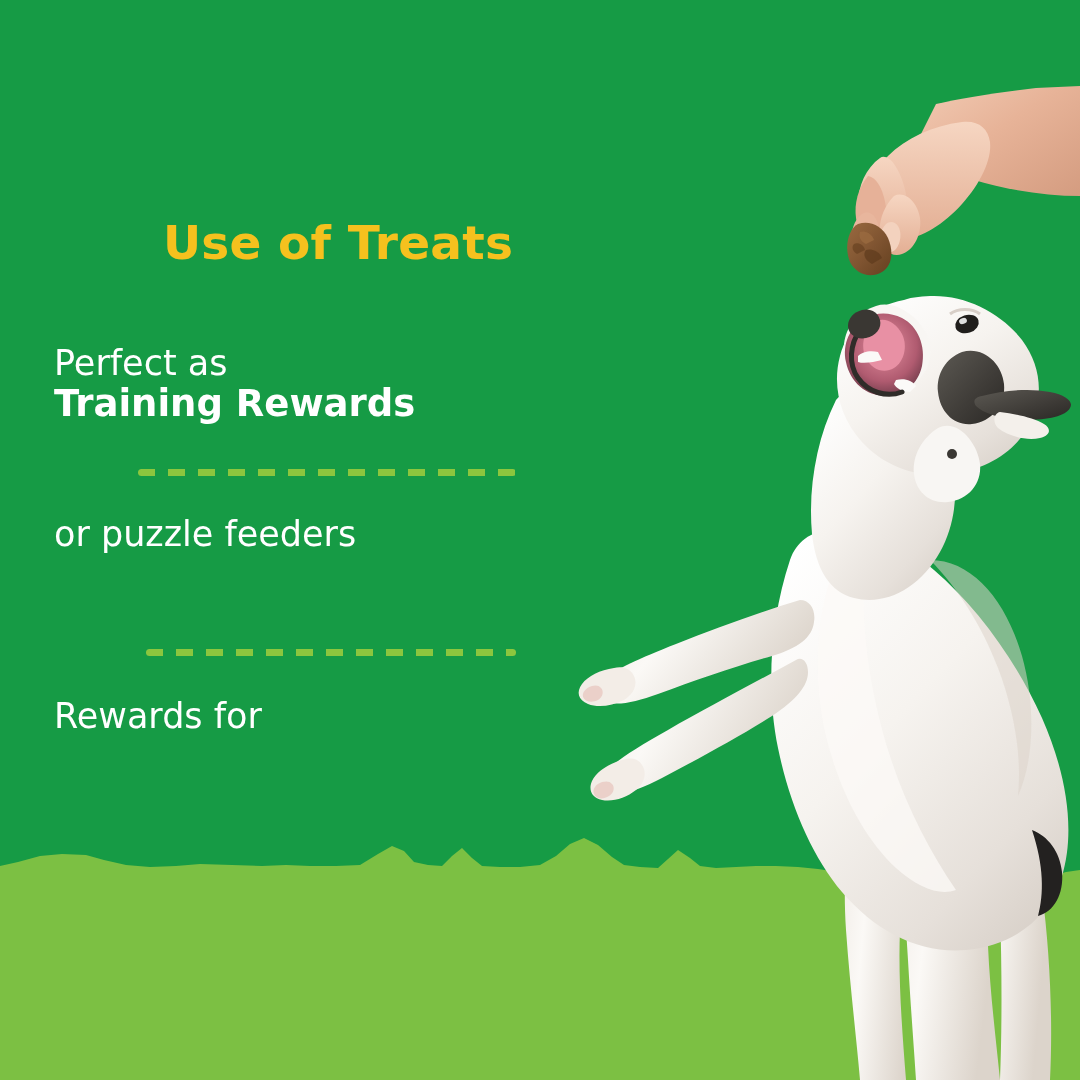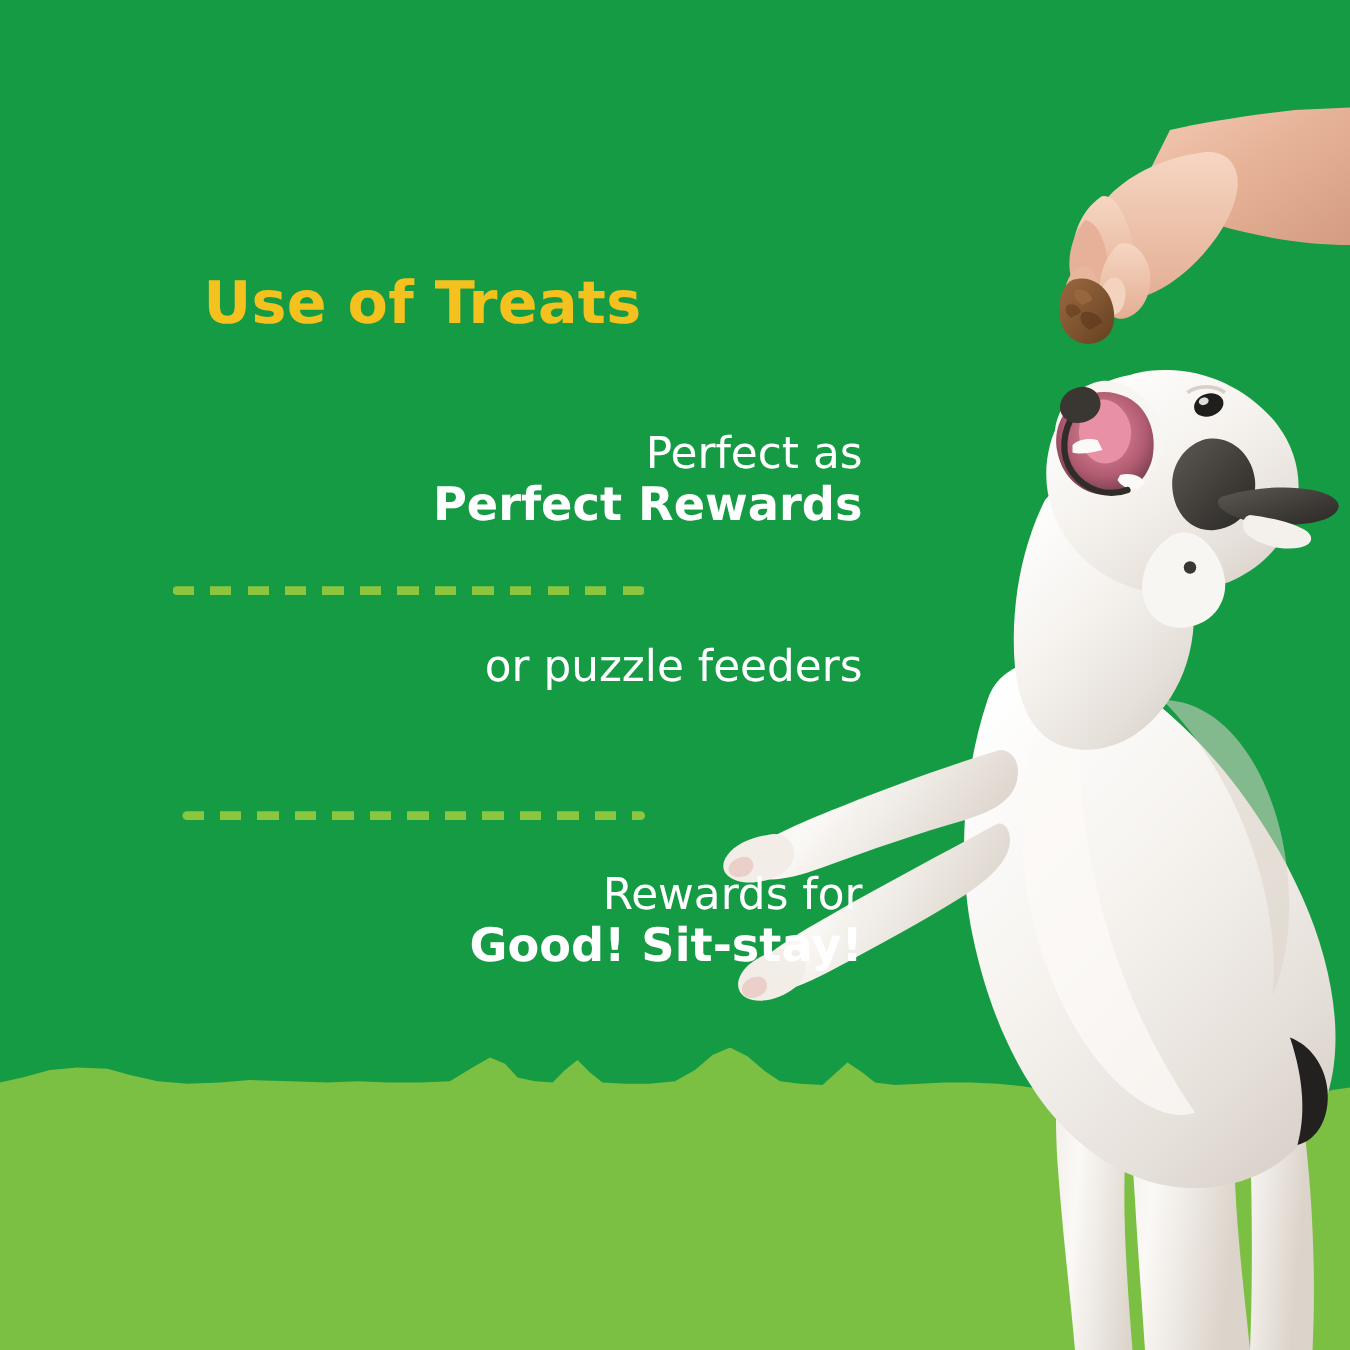--- a/index.html
+++ b/index.html
@@ -49,21 +49,21 @@
     font-size: 47px;
     font-weight: 700;
     letter-spacing: 0.2px;
     line-height: 1;
   }
 
   .block {
     position: absolute;
     left: 0;
     width: 636px;
-    text-align: right;
+    text-align: left;
     color: #FFFFFF;
     padding-left: 34px;
   }
   .block .line {
     display: block;
     line-height: 1.12;
   }
   .line.reg { font-weight: 400; font-size: 35px; }
   .line.bold { font-weight: 700; font-size: 37px; }
 
@@ -226,30 +226,29 @@
       </g>
     </svg>
   </div>
 
   <div class="content">
 
     <div class="title">Use of Treats</div>
 
     <div class="block" id="block-1">
       <span class="line reg">Perfect as</span>
-      <span class="line bold">Perfect Rewards</span>
+      <span class="line bold">Training Rewards</span>
     </div>
 
     <div class="divider" id="divider-1"></div>
 
     <div class="block" id="block-2">
       <span class="line reg">or puzzle feeders</span>
     </div>
 
     <div class="divider" id="divider-2"></div>
 
     <div class="block" id="block-3">
       <span class="line reg">Rewards for</span>
-      <span class="line bold">Good! Sit-stay!</span>
     </div>
 
   </div>
 </div>
 
 </body></html>

